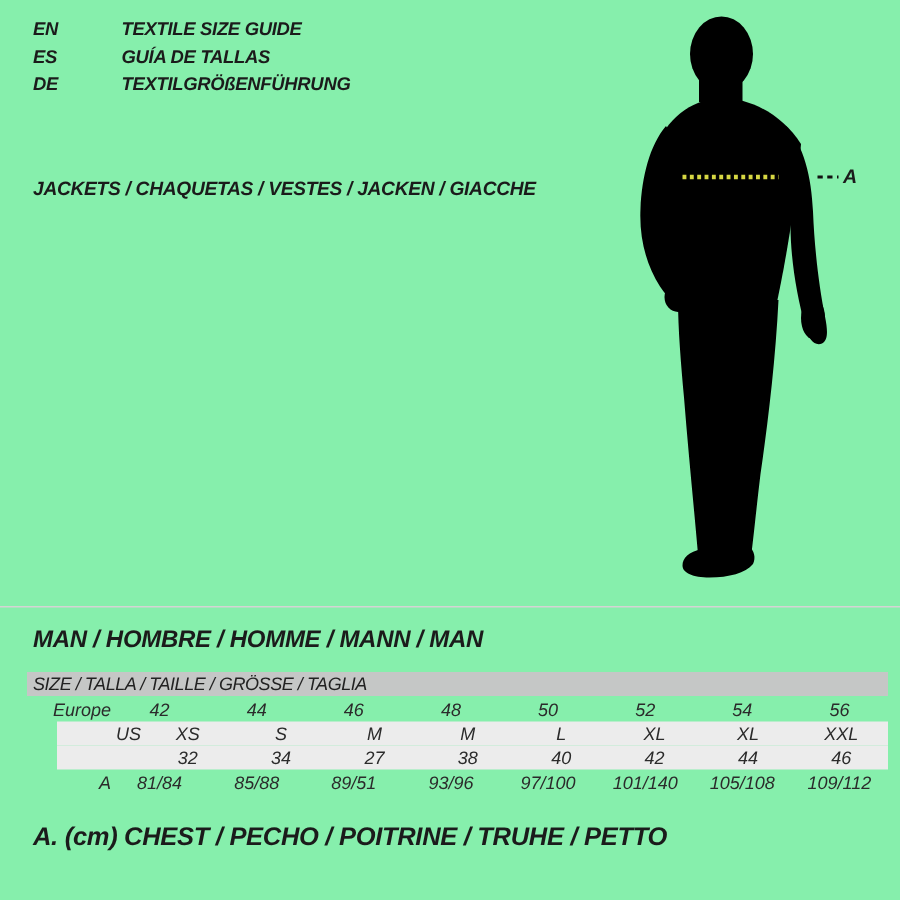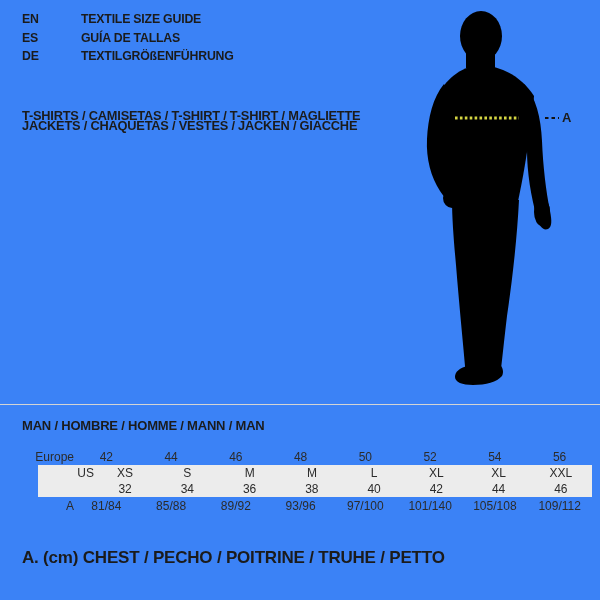--- a/index.html
+++ b/index.html
@@ -1,35 +1,35 @@
 <!DOCTYPE html>
 <html style="--header-bg: #c5c7c6; --stripe-bg: #ececec; --chest-line: #d6d743; --silhouette: #000000;"><head>
 <meta charset="utf-8">
 <style>
   html,body{margin:0;padding:0;background:#fff;}
   .canvas{
-    position:relative;width:600px;height:600px;background:#3b82f6;overflow:hidden;
-    font-family:"Liberation Sans","DejaVu Sans",sans-serif;color:#1b1b1b;
+    position:relative;width:600px;height:600px;background:#86efac;overflow:hidden;
+    font-family:"Liberation Sans","DejaVu Sans",sans-serif;color:#1b1b1b;font-style:italic;
   }
   
   .lang-list{position:absolute;left:22px;top:10px;}
   .lang-row{display:flex;height:18.6px;align-items:center;}
   .lang-code{width:38px;font-size:12.3px;font-weight:bold;letter-spacing:-0.2px;}
   .lang-label{font-size:12.3px;font-weight:bold;letter-spacing:-0.2px;white-space:nowrap;margin-left:21px;}
   
   .cat-line{position:absolute;left:22px;font-size:12.8px;font-weight:bold;letter-spacing:-0.2px;white-space:nowrap;}
   .cat-1{top:108px;}
   .cat-2{top:118px;}
   
   .figure-svg{position:absolute;left:395px;top:0;}
   .measure-label{position:absolute;left:562px;top:110px;font-size:13px;font-weight:600;}
   
   .divider{position:absolute;left:0;top:404px;width:600px;height:1px;background:#d4d4d4;}
   
-  .section-title{position:absolute;left:22px;top:418px;font-size:13px;font-weight:bold;letter-spacing:-0.2px;white-space:nowrap;}
+  .section-title{position:absolute;left:22px;top:418px;font-size:16px;font-weight:bold;letter-spacing:-0.2px;white-space:nowrap;}
   
   .size-table{position:absolute;left:18px;top:448px;width:574px;font-size:12px;color:#2b2b2b;}
   .thead{height:16px;line-height:16px;background:var(--header-bg,#c5c7c6);padding-left:4px;
          font-size:12px;letter-spacing:-0.3px;color:#222;}
   .trow{display:grid;grid-template-columns:56px repeat(8,1fr);align-items:center;height:16px;}
   .trow.tall{height:17px;}
   .trow.shaded{background:var(--stripe-bg,#ececec);margin-left:20px;}
   .tlabel{padding-left:4px;text-align:right;white-space:nowrap;}
   .tcell{text-align:center;white-space:nowrap;}
   
@@ -48,21 +48,20 @@
     <div class="lang-row">
       <span class="lang-code">ES</span>
       <span class="lang-label">GUÍA DE TALLAS</span>
     </div>
     <div class="lang-row">
       <span class="lang-code">DE</span>
       <span class="lang-label">TEXTILGRÖßENFÜHRUNG</span>
     </div>
   </div>
 
-  <div class="cat-line cat-1">T-SHIRTS / CAMISETAS / T-SHIRT / T-SHIRT / MAGLIETTE</div>
   <div class="cat-line cat-2">JACKETS / CHAQUETAS / VESTES / JACKEN / GIACCHE</div>
 
   <svg class="figure-svg" width="205" height="400" viewBox="395 0 205 400" xmlns="http://www.w3.org/2000/svg">
     <g style="fill:var(--silhouette,#000)">
       <ellipse cx="481" cy="36" rx="21" ry="25"></ellipse>
       <rect x="466" y="48" width="29" height="20"></rect>
       <path d="M438 96 C447 76 464 66 481 65 C501 66 521 76 534 96 C532 120 526 165 517 206 L452 207 C446 172 440 132 438 96 Z"></path>
       <path d="M444 84 C433 97 428 118 427 139 C426 159 431 177 440 191 C446 200 452 205 458 208 L467 198 C457 188 450 175 446 158 C442 139 444 113 450 94 Z"></path>
       <ellipse cx="452" cy="198" rx="9" ry="10"></ellipse>
       <path d="M524 84 C536 97 541 118 542 141 C543 166 546 191 550 211 C552 221 552 227 548 229 C543 231 539 226 537 218 C531 197 527 172 527 150 C527 128 521 104 510 91 Z"></path>
@@ -73,20 +72,21 @@
     <line x1="455" y1="118" x2="519" y2="118" style="stroke:var(--chest-line,#d6d743)" stroke-width="3" stroke-dasharray="2.6 2.3"></line>
     <line x1="545" y1="118" x2="559" y2="118" stroke="#111" stroke-width="2" stroke-dasharray="3.5 3"></line>
   </svg>
   <div class="measure-label">A</div>
 
   <div class="divider"></div>
 
   <div class="section-title">MAN / HOMBRE / HOMME / MANN / MAN</div>
 
   <div class="size-table">
+    <div class="thead">SIZE / TALLA / TAILLE / GRÖSSE / TAGLIA</div>
 
     <div class="trow tall">
       <div class="tlabel">Europe</div>
       <div class="tcell">42</div>
       <div class="tcell">44</div>
       <div class="tcell">46</div>
       <div class="tcell">48</div>
       <div class="tcell">50</div>
       <div class="tcell">52</div>
       <div class="tcell">54</div>
@@ -102,33 +102,33 @@
       <div class="tcell">L</div>
       <div class="tcell">XL</div>
       <div class="tcell">XL</div>
       <div class="tcell">XXL</div>
     </div>
 
     <div class="trow shaded">
       <div class="tlabel"></div>
       <div class="tcell">32</div>
       <div class="tcell">34</div>
-      <div class="tcell">36</div>
+      <div class="tcell">27</div>
       <div class="tcell">38</div>
       <div class="tcell">40</div>
       <div class="tcell">42</div>
       <div class="tcell">44</div>
       <div class="tcell">46</div>
     </div>
 
     <div class="trow tall">
       <div class="tlabel">A</div>
       <div class="tcell">81/84</div>
       <div class="tcell">85/88</div>
-      <div class="tcell">89/92</div>
+      <div class="tcell">89/51</div>
       <div class="tcell">93/96</div>
       <div class="tcell">97/100</div>
       <div class="tcell">101/140</div>
       <div class="tcell">105/108</div>
       <div class="tcell">109/112</div>
     </div>
   </div>
 
   <div class="footnote">A. (cm) CHEST / PECHO / POITRINE / TRUHE / PETTO</div>
 

